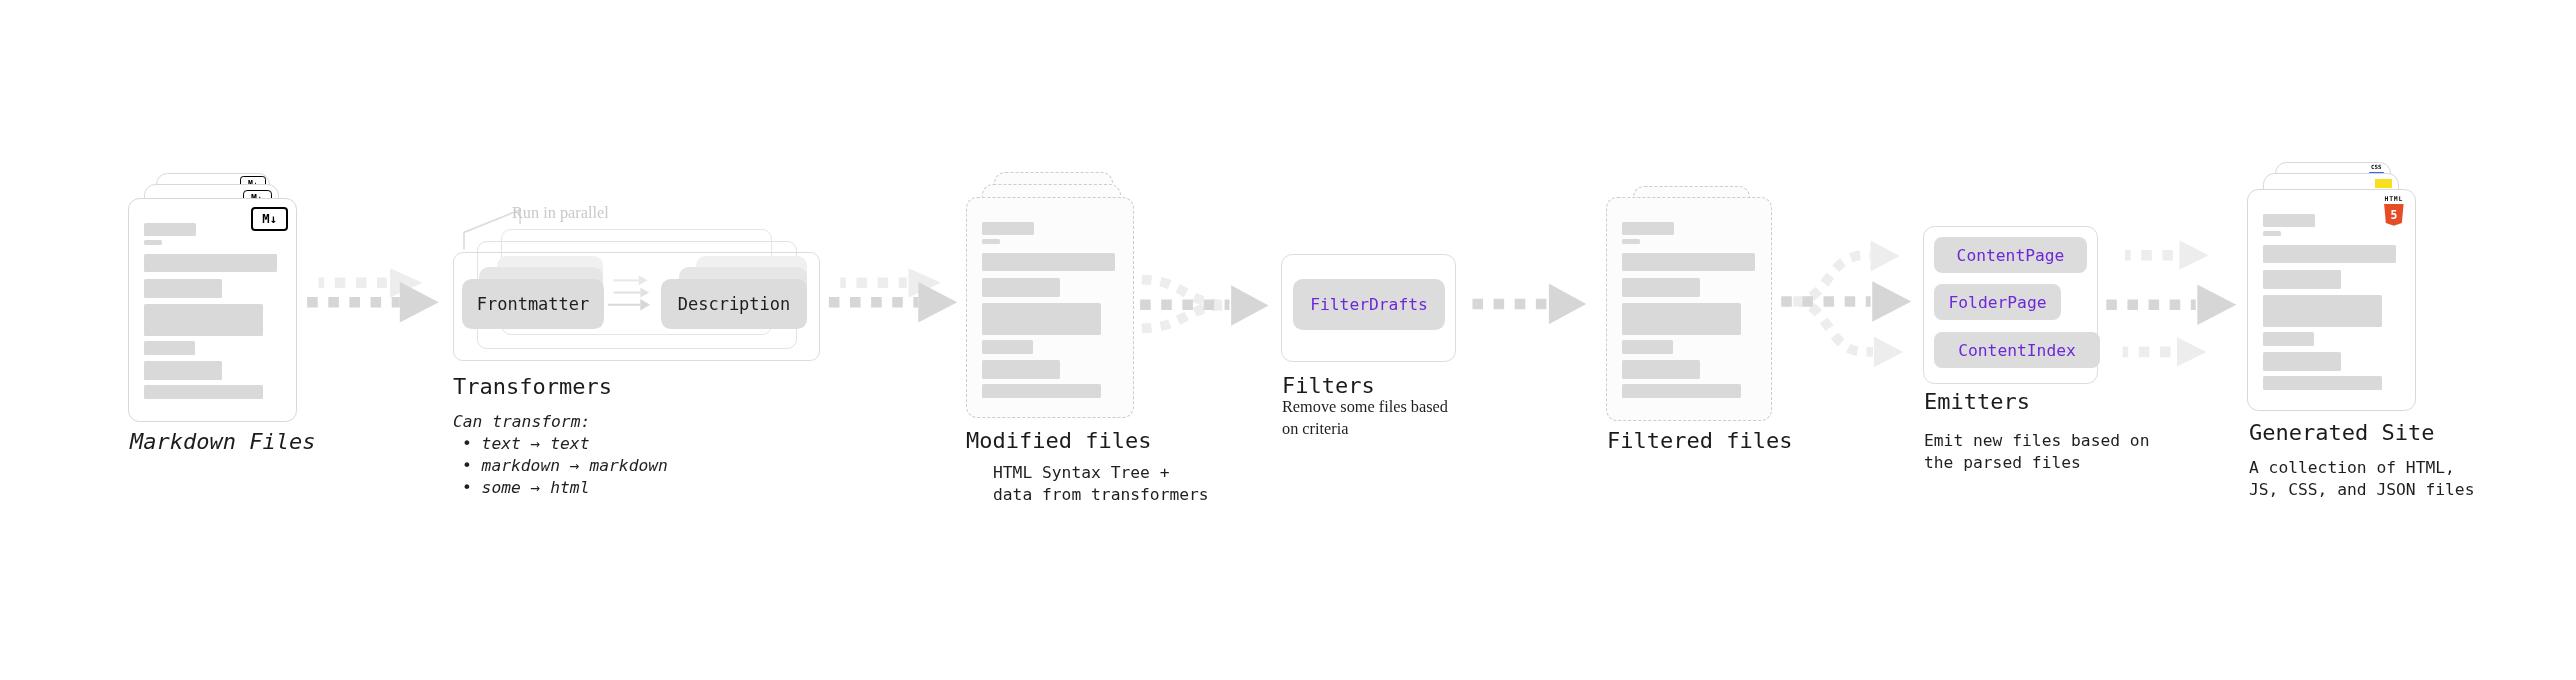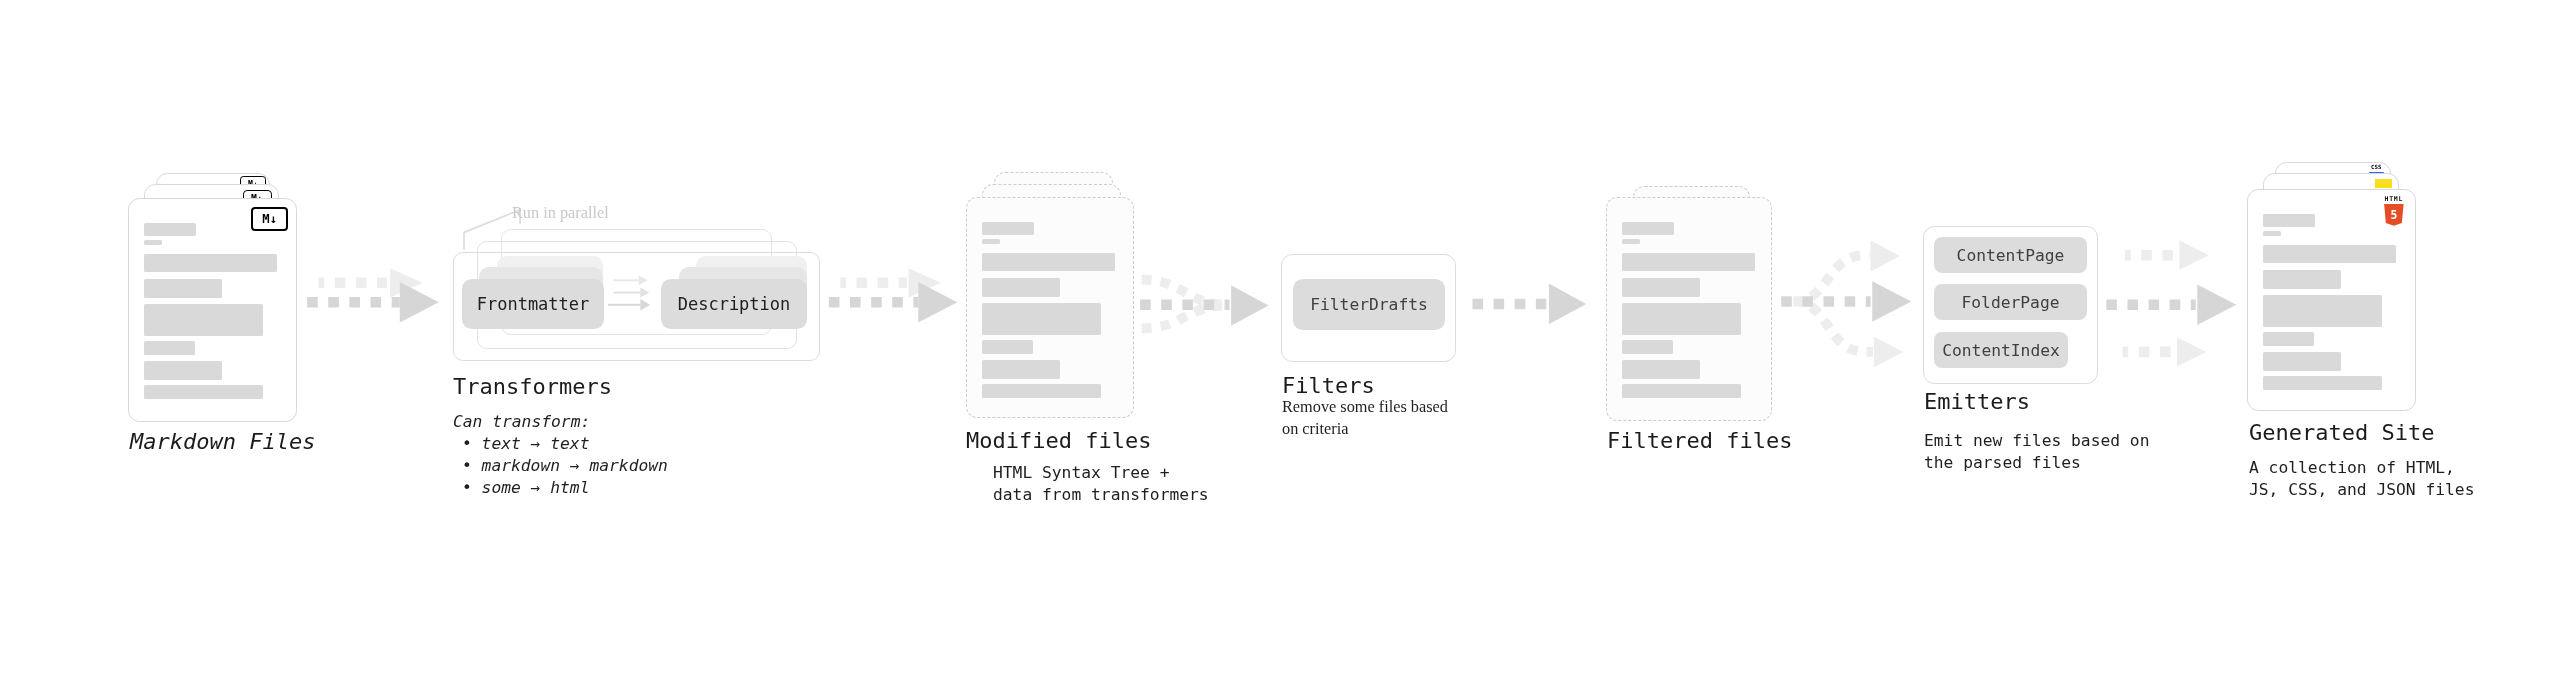--- a/index.html
+++ b/index.html
@@ -43,21 +43,21 @@
   
   .frame{position:absolute;border:1.6px solid #e0e0e0;border-radius:9.8px;background:transparent;z-index:2;}
   .pill{position:absolute;background:#dcdcdc;border-radius:9.8px;display:flex;align-items:center;
     justify-content:center;font-size:17px;color:#1f1f1f;z-index:4;}
   .pill.ghost1{background:#e6e6e6;z-index:3;}
   .pill.ghost2{background:#f0f0f0;z-index:3;}
 
   
   .box{position:absolute;background:#ffffff;border:1.6px solid #dcdcdc;border-radius:11.4px;z-index:2;}
   .box-pill{position:absolute;background:#dcdcdc;border-radius:8.1px;display:flex;align-items:center;
-    justify-content:center;font-size:16.3px;color:#404040;z-index:3;}
+    justify-content:center;font-size:16.3px;color:#6d28d9;z-index:3;}
 
   
   .stage-title{position:absolute;font-size:22px;line-height:24.4px;color:#1b1b1b;white-space:nowrap;z-index:2;}
   .stage-desc{position:absolute;font-size:16.3px;line-height:22px;color:#1f1f1f;white-space:nowrap;z-index:2;}
   .stage-desc .indent{padding-left:9px;}
   .note{position:absolute;font-size:16.3px;color:#c9c9c9;white-space:nowrap;z-index:2;}
 </style>
 </head>
 <body>
 
@@ -242,22 +242,22 @@
           <div class="bar" style="width: 78px; height: 18.7px; margin-top: 6.5px;"></div>
           <div class="bar" style="width: 119px; height: 14px; margin-top: 4.9px;"></div>
         </div>
     </div>
     <div class="stage-title" style="left:1607px;top:429px;">Filtered files</div>
   </div>
 
   <div>
     <div class="box" style="left:1923px;top:226px;width:173px;height:156px;"></div>
     <div class="box-pill" style="left:1934px;top:237px;width:153px;height:36px;">ContentPage</div>
-    <div class="box-pill" style="left:1934px;top:284px;width:153px;height:36px;">FolderPage</div>
-    <div class="box-pill" style="left:1934px;top:332px;width:134px;height:36px;">ContentIndex</div>
+    <div class="box-pill" style="left:1934px;top:284px;width:127px;height:36px;">FolderPage</div>
+    <div class="box-pill" style="left:1934px;top:332px;width:166px;height:36px;">ContentIndex</div>
     <div class="stage-title" style="left:1924px;top:390px;">Emitters</div>
     <div class="stage-desc" style="left:1924px;top:430px;">
       <div>Emit new files based on</div>
       <div>the parsed files</div>
     </div>
   </div>
 
   <div>
     <div class="doc" style="left:2275px;top:162px;width:114px;height:65px;">
       <div class="css-badge">

